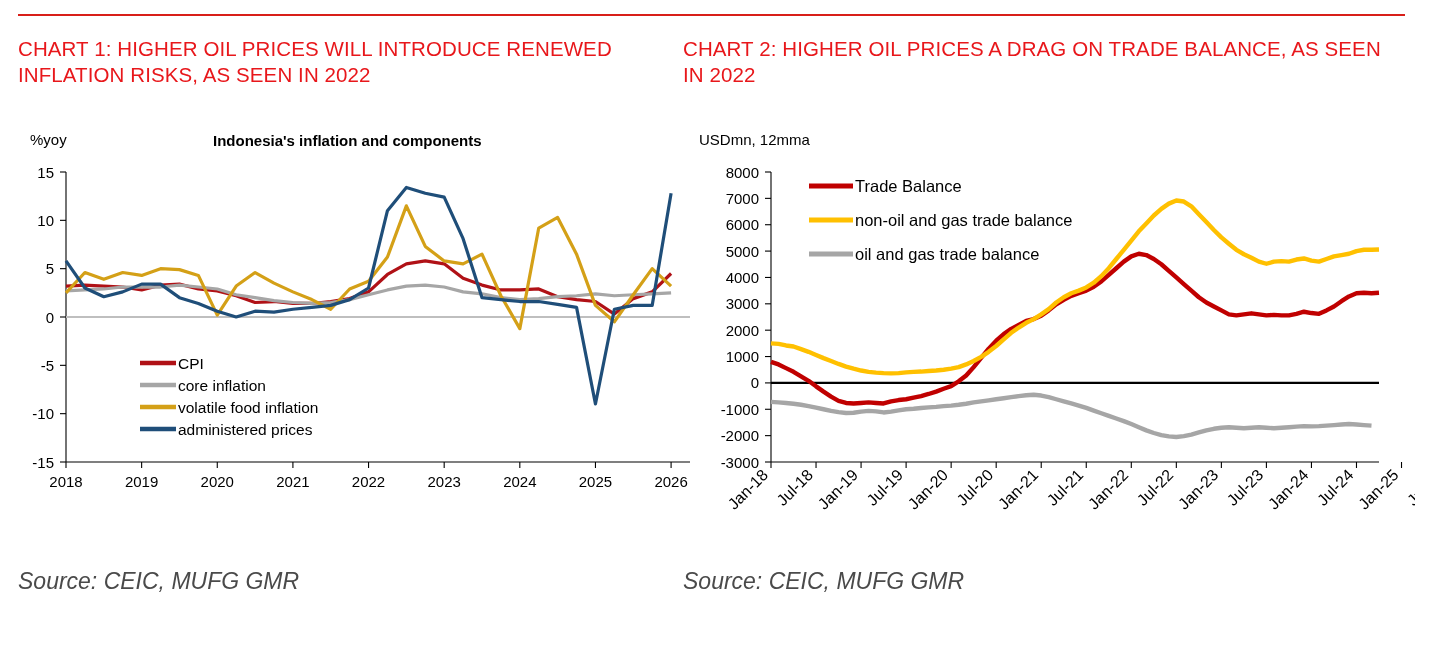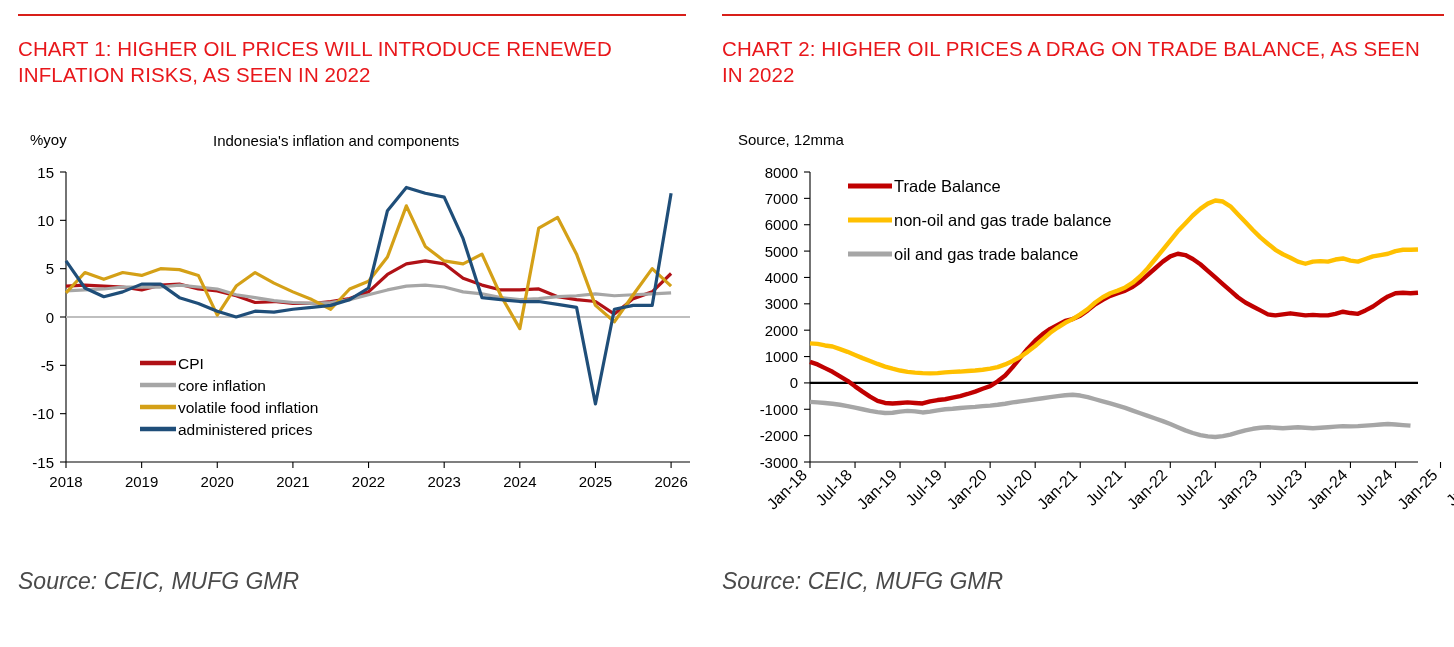--- a/index.html
+++ b/index.html
@@ -1,31 +1,31 @@
 <!DOCTYPE html>
 <html><head>
 <meta charset="utf-8">
 <style>
   html,body{margin:0;padding:0;background:#ffffff;}
   body{width:1454px;height:647px;font-family:"Liberation Sans",sans-serif;color:#000;overflow:hidden;}
   .page{position:relative;width:1454px;height:647px;}
   .panel{position:absolute;top:0;height:647px;}
   #panel-1{left:0;width:712px;}
-  #panel-2{left:718px;width:736px;}
+  #panel-2{left:679px;width:736px;}
   .rule{position:absolute;top:14px;height:0;border-top:2px solid #D81F19;}
   #rule-1{left:18px;width:668px;}
   #rule-2{left:4px;width:722px;}
   .chart-title{position:absolute;font-size:20.5px;line-height:26px;color:#E8171B;font-weight:400;letter-spacing:0.1px;white-space:pre-line;}
   #title-1{left:18px;top:36px;width:660px;}
   #title-2{left:4px;top:36px;width:700px;}
   .unit-label{position:absolute;font-size:15px;color:#000;}
   #unit-1{left:30px;top:131px;text-align:right;}
   #unit-2{left:20px;top:131px;}
   .plot-caption{position:absolute;font-size:15px;color:#000;}
-  #caption-1{left:213px;top:132px;}
+  #caption-1{left:213px;top:132px;font-weight:bold;}
   .source{position:absolute;font-size:23px;font-style:italic;color:#4A4A4A;}
   #source-1{left:18px;top:568px;}
   #source-2{left:4px;top:568px;}
   svg{display:block;}
   .svg-wrap{position:absolute;}
   #svg-1{left:0;top:150px;}
   #svg-2{left:0;top:150px;}
   .axis-line{stroke:#000;stroke-width:1.1;fill:none;}
   .tick{stroke:#000;stroke-width:1.1;}
   .tick-label{font-family:"Liberation Sans",sans-serif;font-size:15px;fill:#000;}
@@ -104,21 +104,21 @@
             <text x="178" y="284.5" class="legend-text">administered prices</text>
           </g>
       </svg>
     </div>
     <div class="source" id="source-1">Source: CEIC, MUFG GMR</div>
   </div>
 
   <div class="panel" id="panel-2">
     <div class="rule" id="rule-2"></div>
     <div class="chart-title" id="title-2">CHART 2: HIGHER OIL PRICES A DRAG ON TRADE BALANCE, AS SEEN IN 2022</div>
-    <div class="unit-label" id="unit-2">Source, 12mma</div>
+    <div class="unit-label" id="unit-2">USDmn, 12mma</div>
     <div class="svg-wrap" id="svg-2">
       <svg width="736" height="420" viewBox="0 0 736 420">
         <g id="c2-grid">
             <path d="M 92 22 L 92 312" class="axis-line"></path>
             <path d="M 92 312 L 700 312" class="axis-line"></path>
             <path d="M 86 22 L 92 22" class="tick"></path>
             <text x="80" y="27.5" class="tick-label tick-label-y">8000</text>
             <path d="M 86 48.363636363636374 L 92 48.363636363636374" class="tick"></path>
             <text x="80" y="53.863636363636374" class="tick-label tick-label-y">7000</text>
             <path d="M 86 74.72727272727272 L 92 74.72727272727272" class="tick"></path>

